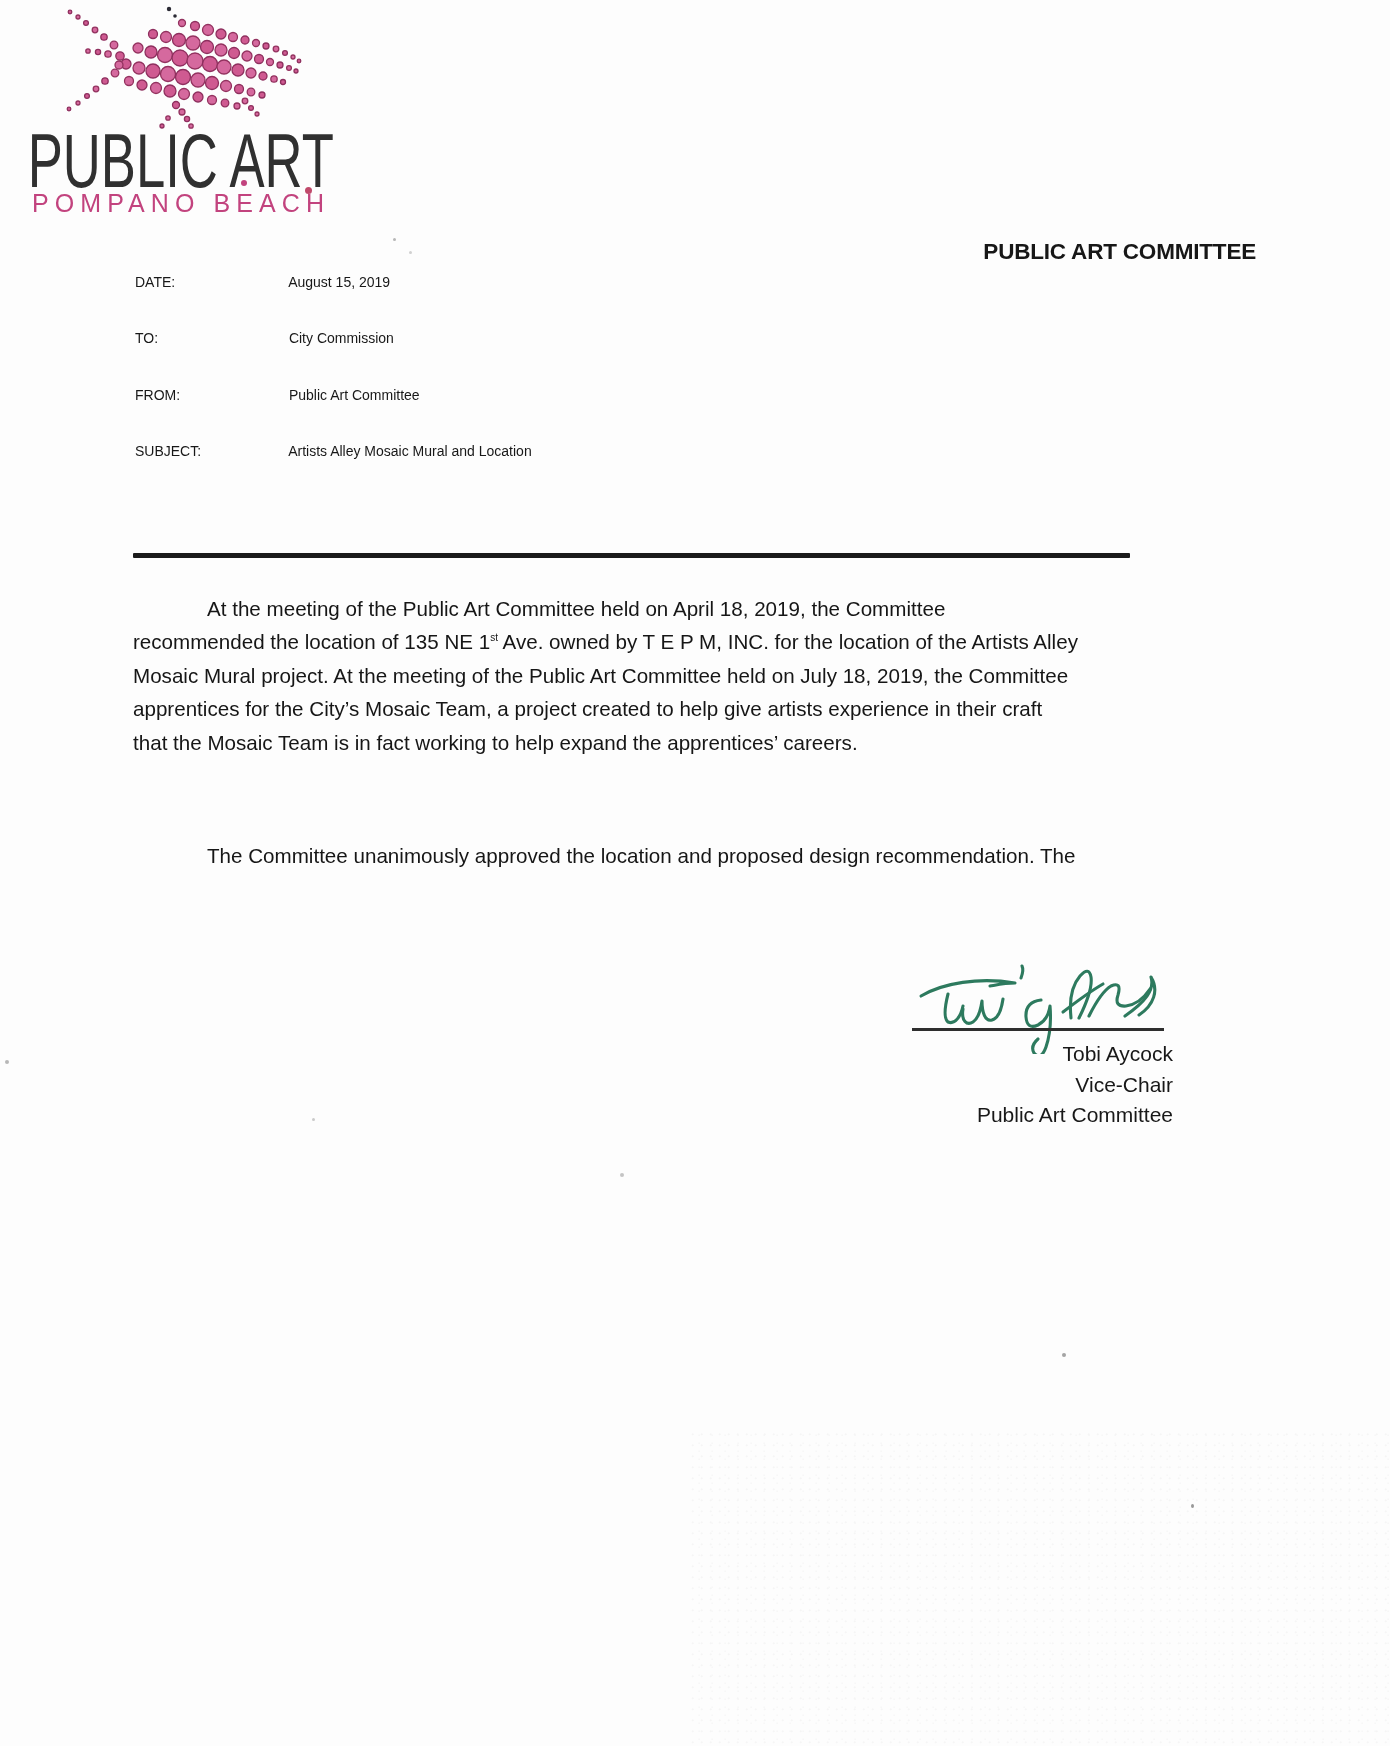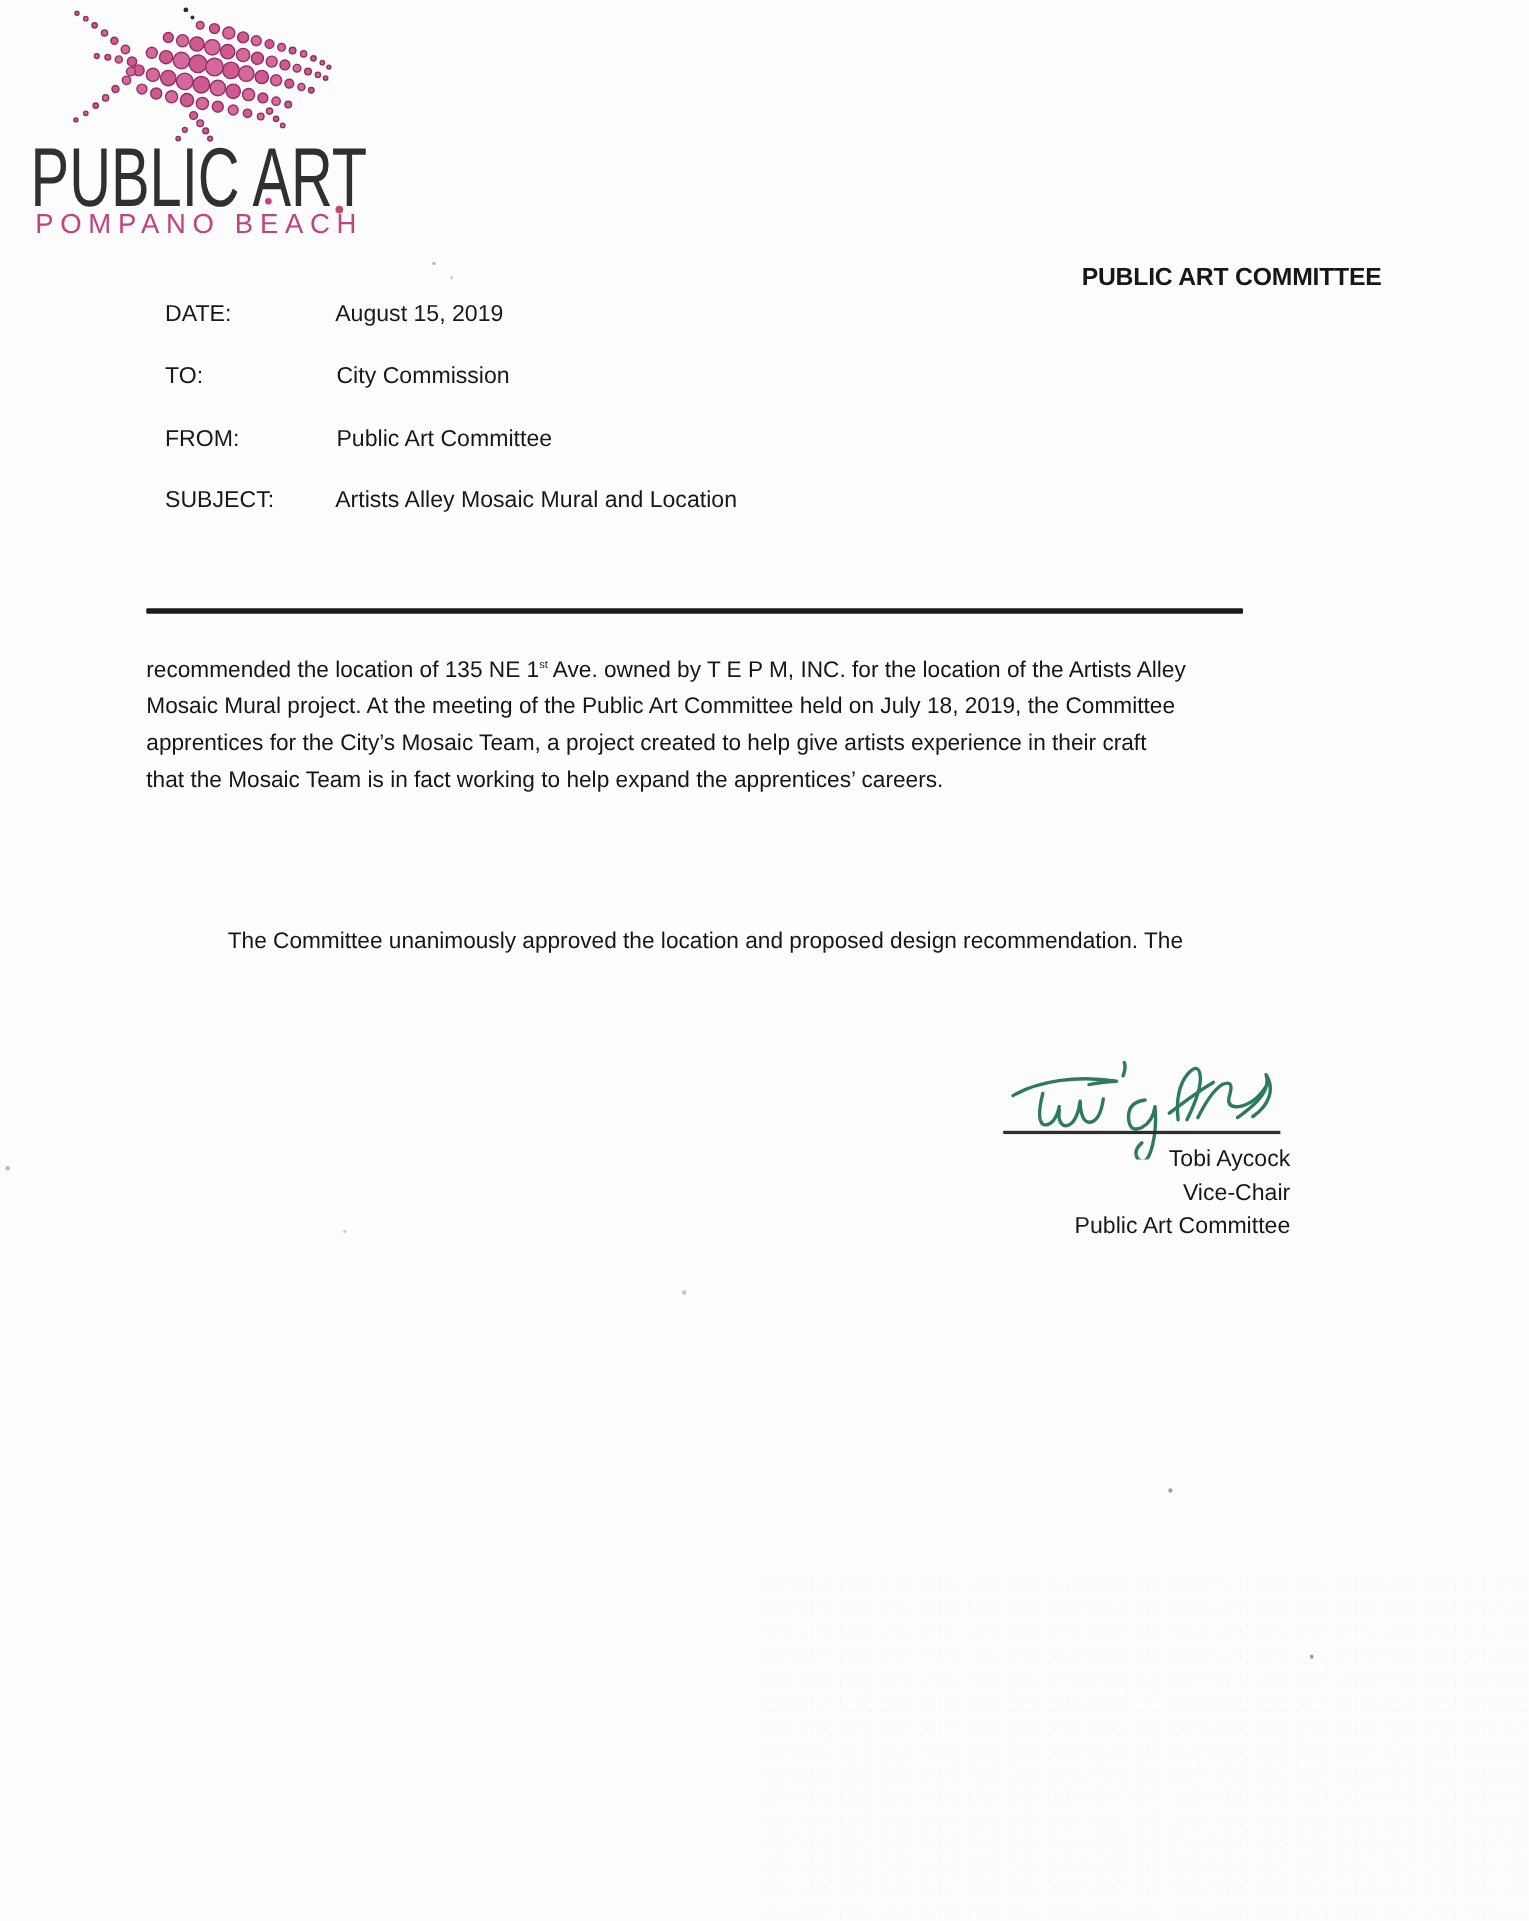--- a/index.html
+++ b/index.html
@@ -22,21 +22,21 @@
   #tagline-svg text { fill:#c2437e; font-family:"Liberation Sans",sans-serif; font-weight:400; }
   .deco-dot { position:absolute; border-radius:50%; }
 
   
   .doc-title {
     left:950px; top:239px; width:306px; text-align:right;
     font-size:22.5px; font-weight:bold; color:#171717; letter-spacing:-0.2px;
   }
 
   
-  .memo-row { left:135px; font-size:21px; color:#181818; white-space:nowrap;margin-left:15px; }
+  .memo-row { left:135px; font-size:14px; color:#181818; white-space:nowrap; }
   .memo-row .lbl { display:inline-block; width:150px; }
 
   
   .rule { left:133px; top:553px; width:997px; height:4.5px; background:#1b1b1b; border-radius:1px; }
 
   
   .body-block { left:133px; width:1040px; font-size:20.6px; line-height:33.4px; color:#161616; }
   .body-block .ln { white-space:nowrap; }
   .body-block .indent { padding-left:74px; }
   .body-block sup { font-size:10px; line-height:0; }
@@ -189,20 +189,21 @@
   <span>Public Art Committee</span>
 </div>
 <div class="abs memo-row" style="top:443px;">
   <span class="lbl">SUBJECT:</span>
   <span>Artists Alley Mosaic Mural and Location</span>
 </div>
 
 <div class="abs rule"></div>
 
 <div id="para1" class="abs body-block">
+  <div class="ln indent">At the meeting of the Public Art Committee held on April 18, 2019, the Committee</div>
   <div class="ln"><span>recommended the location of 135 NE 1</span><sup>st</sup><span> Ave. owned by T E P M, INC. for the location of the Artists Alley</span></div>
   <div class="ln">Mosaic Mural project. At the meeting of the Public Art Committee held on July 18, 2019, the Committee</div>
   <div class="ln">apprentices for the City’s Mosaic Team, a project created to help give artists experience in their craft</div>
   <div class="ln">that the Mosaic Team is in fact working to help expand the apprentices’ careers.</div>
 </div>
 
 <div id="para2" class="abs body-block">
   <div class="ln indent">The Committee unanimously approved the location and proposed design recommendation. The</div>
 </div>
 

